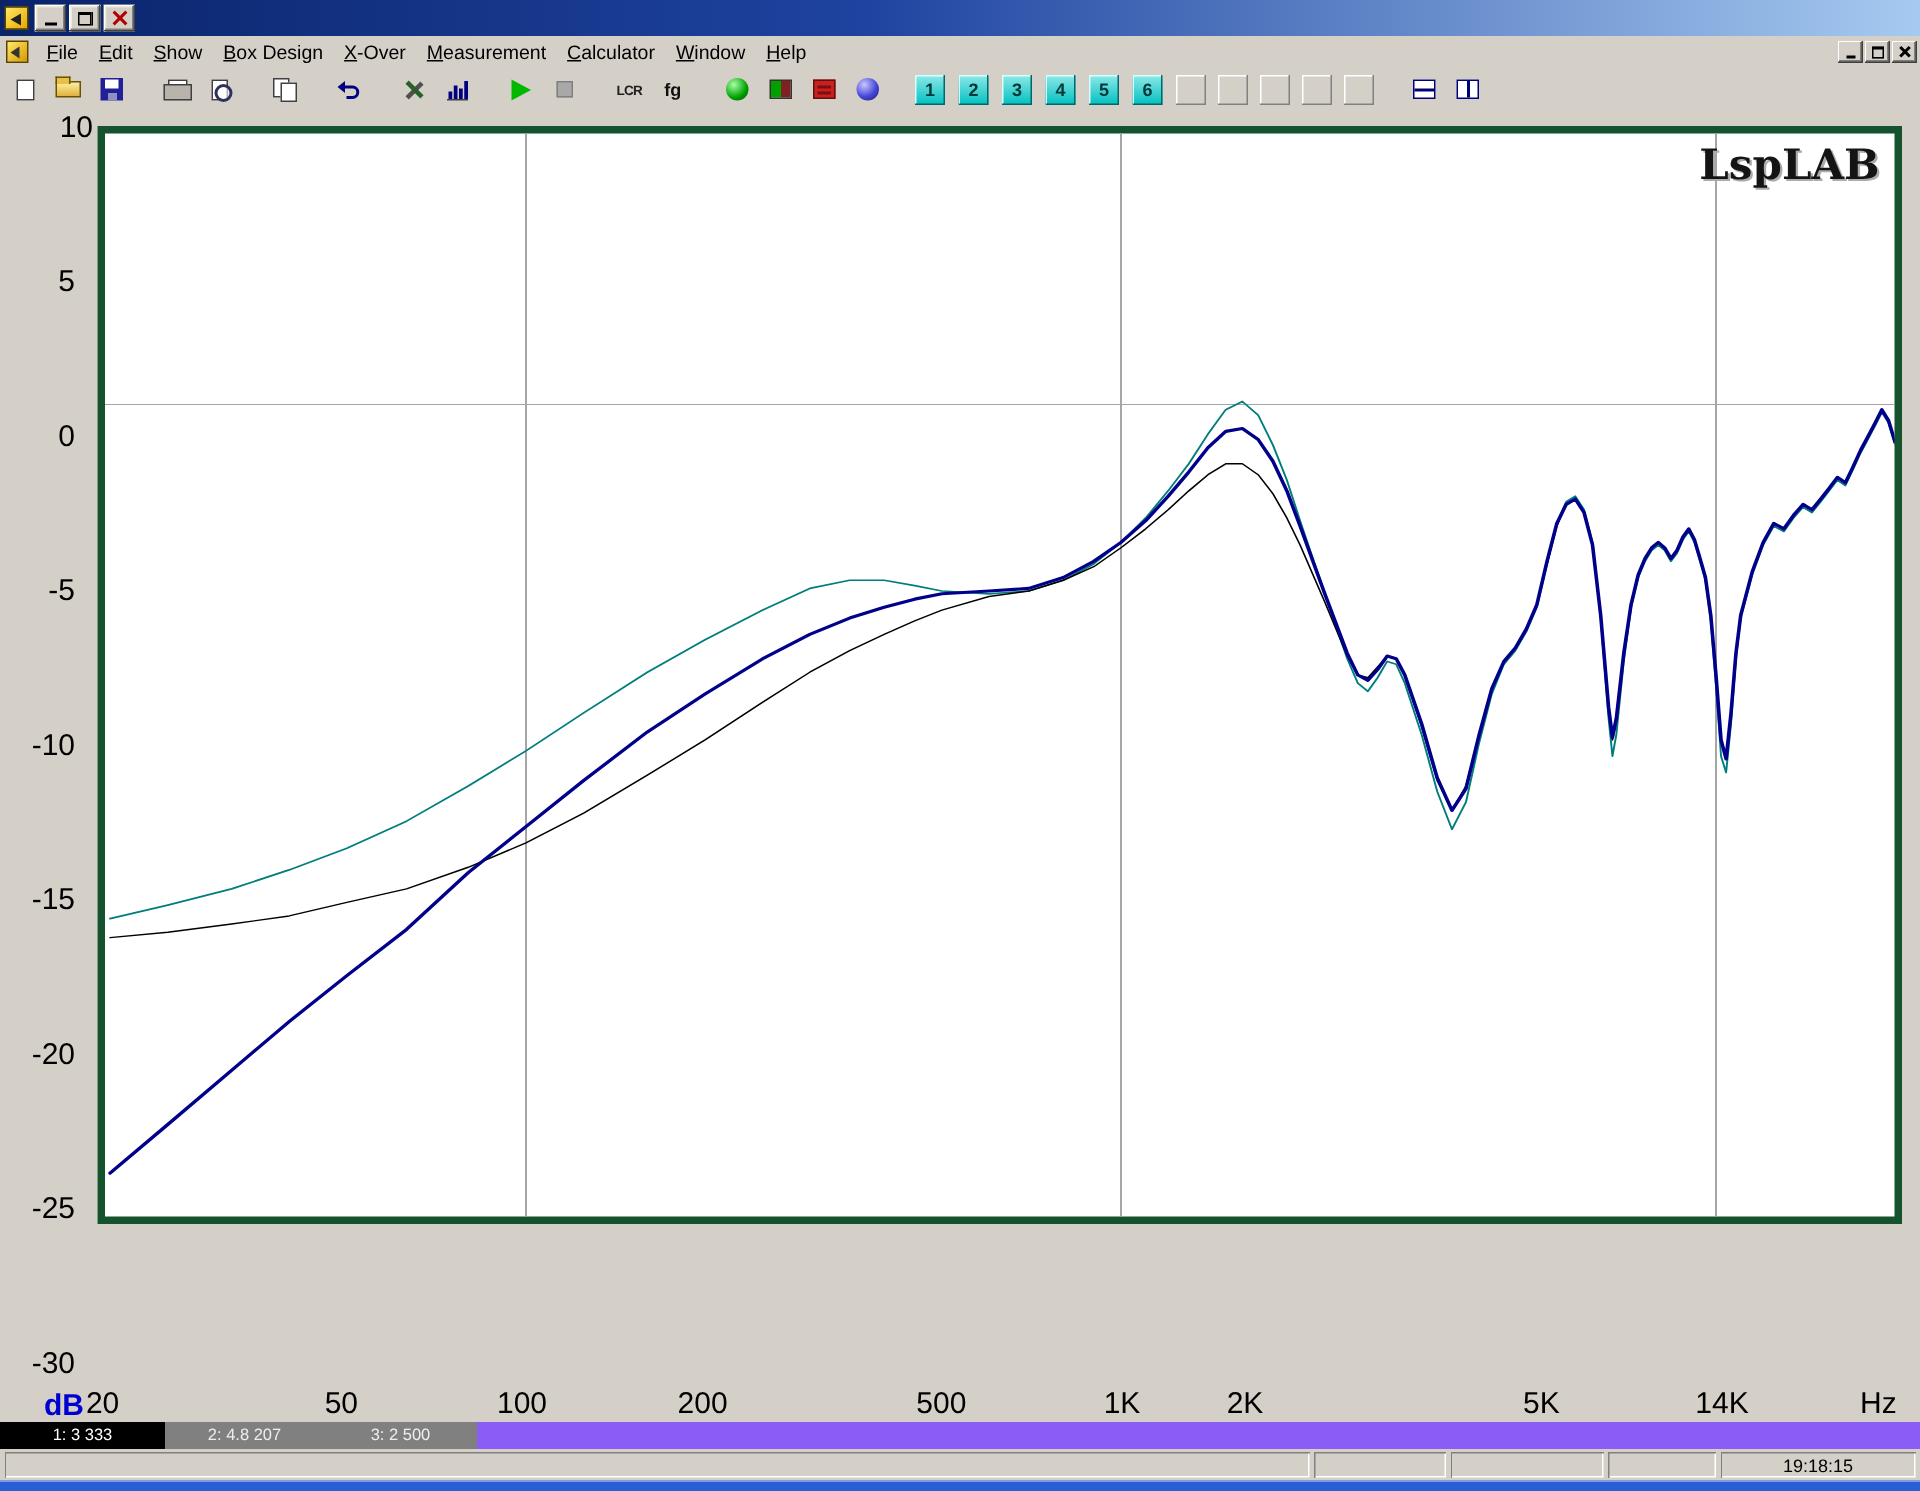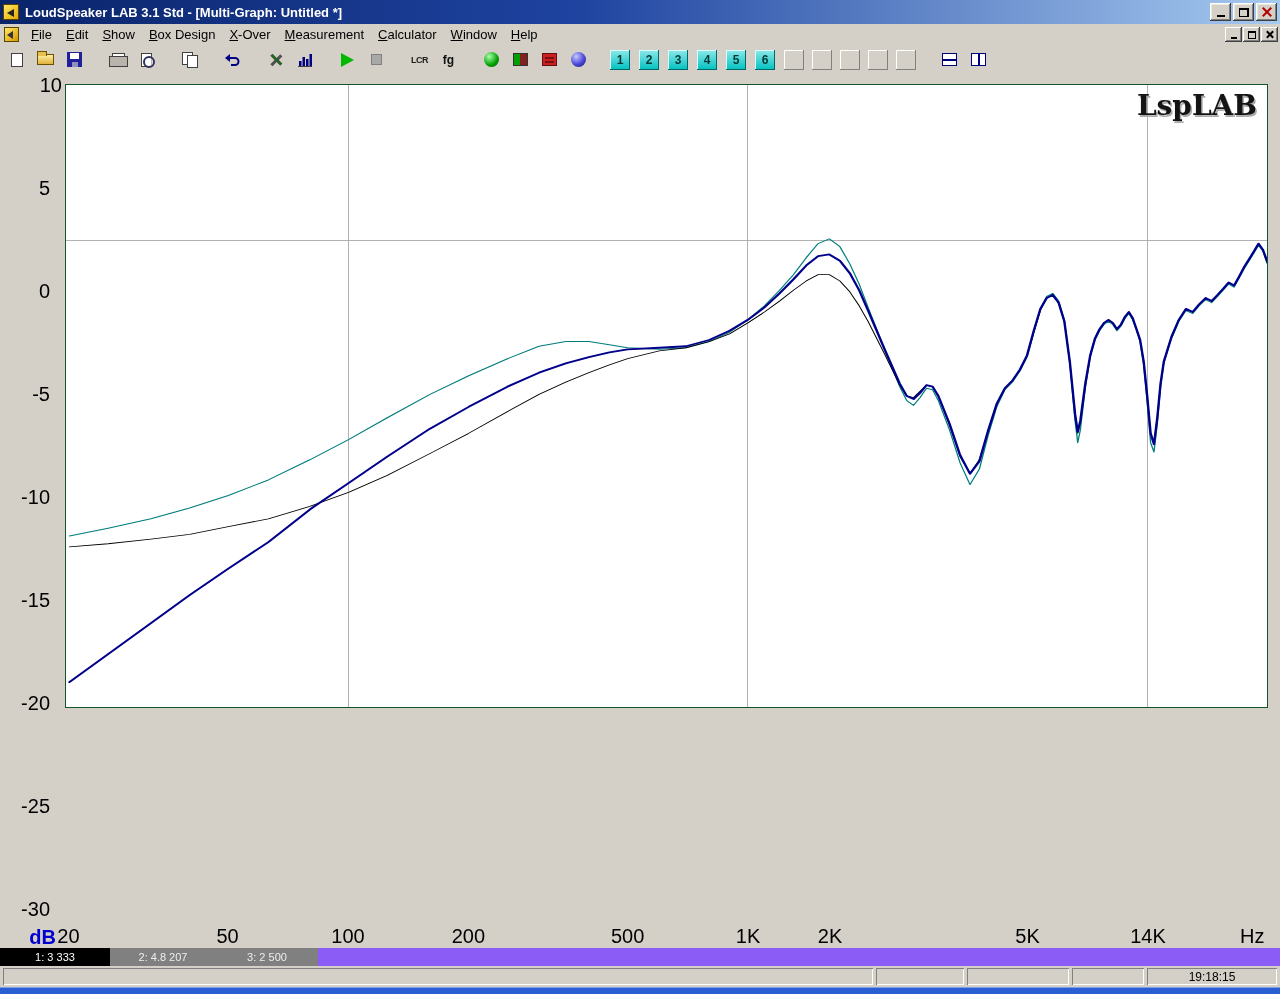--- a/index.html
+++ b/index.html
@@ -80,21 +80,21 @@
   .grybtn{width:20px;height:20px;margin-right:2px;flex:0 0 auto;background:#D4D0C8;
           box-shadow:inset -1px -1px 0 #808080,inset 1px 1px 0 #fff}
   .laybtn{width:23px;height:21px;display:flex;align-items:center;justify-content:center;flex:0 0 auto}
   .ic-layout-h{width:15px;height:13px;border:1px solid #00007A;background:#fff;position:relative}
   .ic-layout-h::after{content:'';position:absolute;left:0;right:0;top:5px;height:2px;background:#00007A}
   .ic-layout-v{width:15px;height:13px;border:1px solid #00007A;background:#fff;position:relative}
   .ic-layout-v::after{content:'';position:absolute;top:0;bottom:0;left:6px;width:2px;background:#00007A}
 
   
   .chart-panel{position:relative;height:874px;background:#D4D0C8}
-  .plot{position:absolute;left:65px;top:10px;width:1203px;height:624px;background:#fff;border:1px solid #14532d}
+  .plot{position:absolute;left:65px;top:10px;width:1203px;height:732px;background:#fff;border:5px solid #14532d}
   .plot svg{position:absolute;left:0;top:0;width:100%;height:100%}
   .watermark{position:absolute;top:4px;right:10px;font-family:"DejaVu Serif",serif;font-weight:bold;
              font-size:28px;color:#141414;text-shadow:1.5px 1.5px 0 #ABABAB}
   .y-tick{position:absolute;left:0;width:57px;text-align:right;padding-right:7px;font-size:20px;line-height:22px}
   .x-tick{position:absolute;top:851px;transform:translateX(-50%);font-size:20px;line-height:22px;white-space:nowrap}
   .x-unit{position:absolute;top:851px;left:1240px;font-size:20px;line-height:22px}
   .y-unit{position:absolute;top:852px;left:14px;width:42px;text-align:right;
           font-size:20px;line-height:22px;font-weight:bold;color:#0000D0}
 
   
@@ -107,21 +107,20 @@
   .sb{height:17px;box-shadow:inset 1px 1px 0 #808080,inset -1px -1px 0 #fff}
   .sb1{flex:1}.sb2{width:88px}.sb3{width:102px}.sb4{width:72px}
   .sb5{width:130px;display:flex;align-items:center;justify-content:center;font-size:12px}
   .taskbar-edge{height:7px;background:#2A5FD4;border-top:1px solid #7E9FE8}
 </style>
 </head>
 <body>
 
 <div class="titlebar">
   <span class="app-icon"></span>
-  <span class="title-text">LoudSpeaker LAB 3.1 Std - [Multi-Graph: Untitled *]</span>
   <span class="win-btns">
     <span class="win-btn">
         <span class="glyph-min"></span>
       </span>
     <span class="win-btn">
         <span class="glyph-restore"></span>
       </span>
     <span class="win-btn">
         <span class="x-glyph"></span>
       </span>

